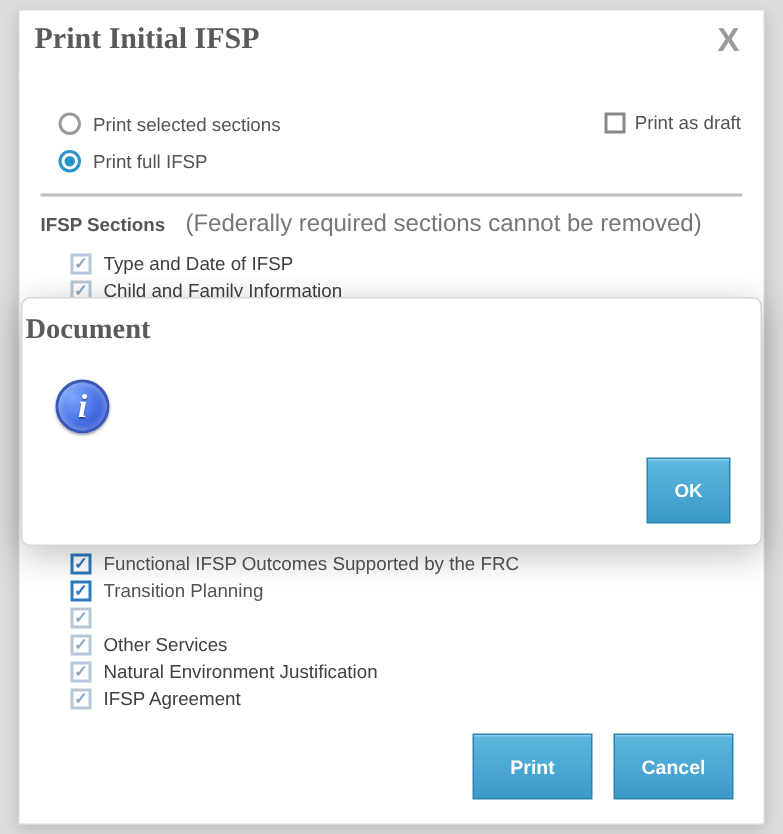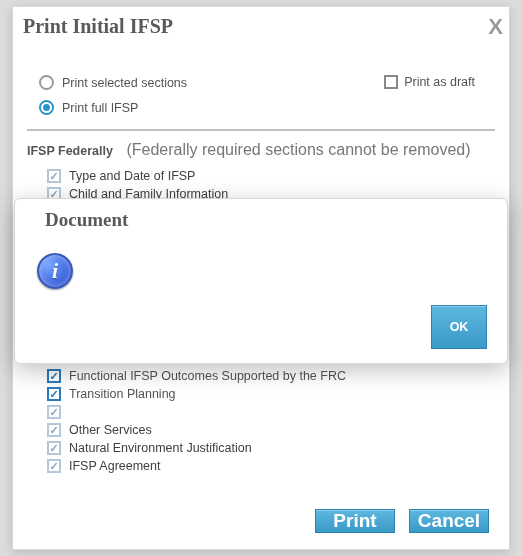--- a/index.html
+++ b/index.html
@@ -8,21 +8,21 @@
 
   .dialog {
     position: absolute;
     left: 12px; top: 6px; width: 498px; height: 544px;
     background: #ffffff;
     border: 1px solid #d8d8d8;
     box-shadow: 0 3px 10px rgba(0,0,0,0.15);
   }
   .titlebar {
     display: flex; align-items: center; justify-content: space-between;
-    padding: 8px 6px 14px 10px;
+    padding: 8px 16px 14px 10px;
     border-bottom: 1px solid #fff;
   }
   .titlebar h1 {
     margin: 0; font-size: 20px; font-weight: bold; color: #5a5a5a;
     font-family: Georgia, 'Times New Roman', serif;
   }
   .close-x {
     font-size: 22px; font-weight: bold; color: #9b9b9b; cursor: pointer;
     font-family: Arial, sans-serif; line-height: 1;
   }
@@ -43,55 +43,55 @@
 
   .chk {
     width: 14px; height: 14px; border: 2px solid #888; background: #fff;
     display: inline-flex; align-items: center; justify-content: center;
   }
   .chk.on { border-color: #2a7bbf; }
   .chk.on .tick { color: #2a7bbf; font-size: 11px; line-height: 1; font-weight: bold; }
   .chk.dim { border-color: #b6c8d8; }
   .chk.dim .tick { color: #8ea9c0; font-size: 11px; line-height: 1; font-weight: bold; }
 
-  .draftrow { display: flex; align-items: center; gap: 6px; margin-right: 20px; }
+  .draftrow { display: flex; align-items: center; gap: 6px; margin-right: 1px; }
 
   .hr { margin: 14px 0 10px 0; border: none; border-top: 2px solid #bfbfbf; }
 
   .sections-hdr { font-weight: bold; color: #555; font-size: 12.5px; display: inline; }
   .sections-note { color: #777; font-size: 16px; margin-left: 10px; }
 
   .sections-list { margin-top: 10px; padding-left: 20px; display: flex; flex-direction: column; gap: 4px; }
   .sections-list .label { font-size: 12.5px; }
   .dimlabel { color: #404040; }
   .normlabel { color: #545454; }
 
   .btnrow {
     position: absolute; right: 20px; bottom: 16px;
     display: flex; gap: 14px;
   }
   .btn {
-    min-width: 80px; height: 24px;
+    min-width: 80px; height: 44px;
     background: linear-gradient(#5db8df, #3b99c8);
     border: 1px solid #2d84b0;
-    color: #fff; font-weight: bold; font-size: 19px;
+    color: #fff; font-weight: bold; font-size: 13px;
     display: inline-flex; align-items: center; justify-content: center;
     cursor: pointer;
     box-shadow: inset 0 1px 0 rgba(255,255,255,0.3);
   }
 
   
   .modal {
     position: absolute; left: 14px; top: 198px; width: 494px; height: 166px;
     background: #fff; border: 1px solid #d6d6d6;
     border-radius: 6px;
     box-shadow: 0 6px 24px rgba(0,0,0,0.25);
   }
   .modal h2 {
-    margin: 0; padding: 10px 14px 8px 30px;
+    margin: 0; padding: 10px 14px 8px 2px;
     font-family: Georgia, 'Times New Roman', serif;
     font-size: 19px; color: #5a5a5a; font-weight: bold;
   }
   .modal .mbody {
     display: flex; gap: 22px; align-items: flex-start;
     padding: 14px 16px 0 22px;
     font-size: 12.5px; color: #555;
   }
   .info-icon {
     width: 36px; height: 36px; border-radius: 50%;
@@ -134,21 +134,21 @@
         </div>
         <div class="draftrow">
           <span class="chk"></span>
           <span class="label normlabel">Print as draft</span>
         </div>
       </div>
 
       <hr class="hr">
 
       <div>
-        <span class="sections-hdr">IFSP Federally</span>
+        <span class="sections-hdr">IFSP Sections</span>
         <span class="sections-note">(Federally required sections cannot be removed)</span>
       </div>
 
       <div class="sections-list">
 
         <div class="chk-item">
           <span class="chk dim">
               <span class="tick">✓</span>
             </span>
           <span class="label dimlabel">Type and Date of IFSP</span>

